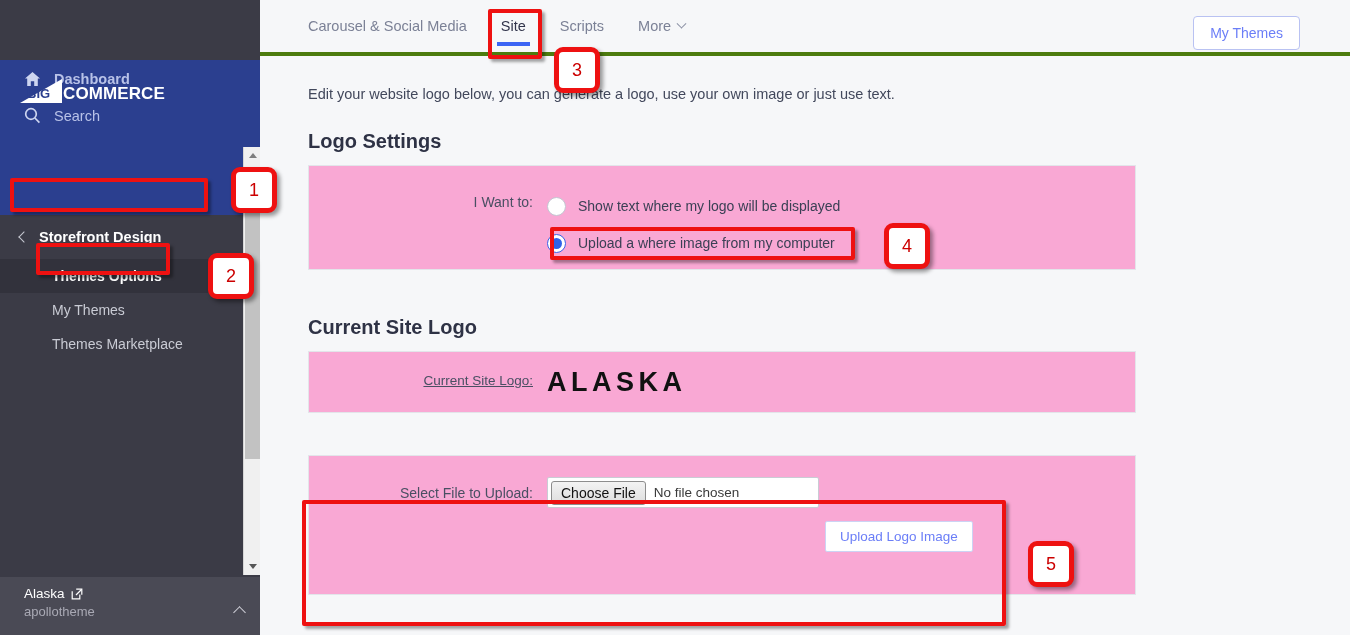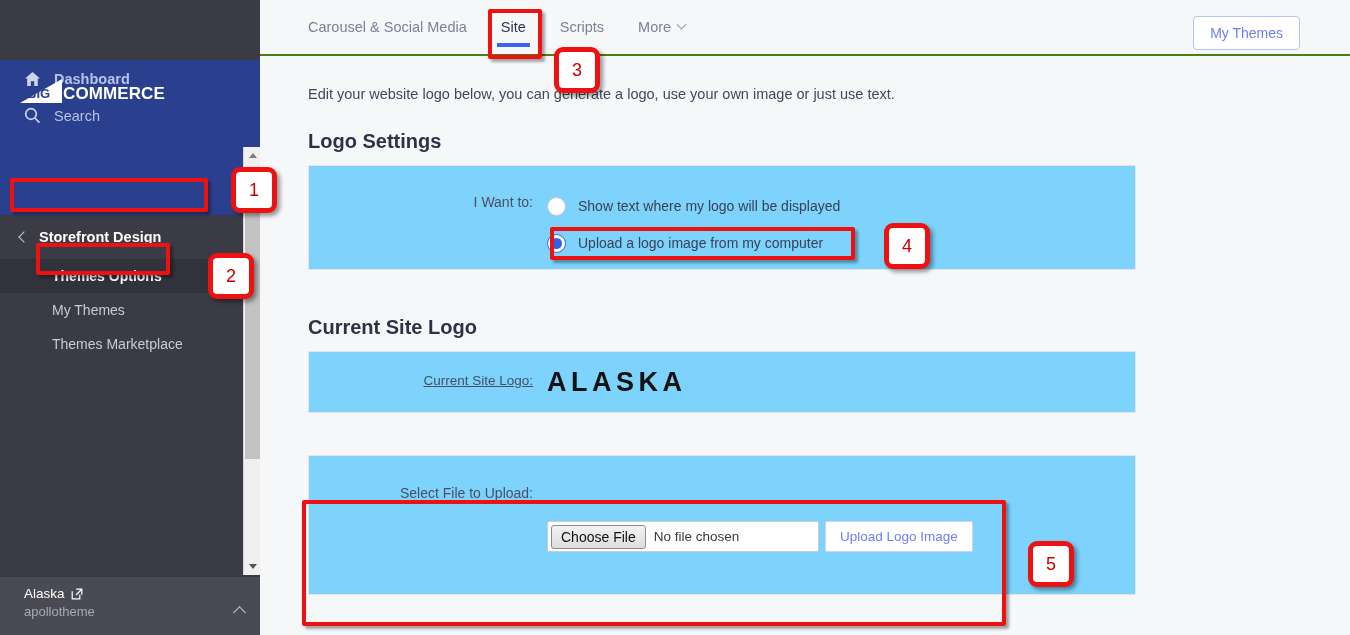--- a/index.html
+++ b/index.html
@@ -94,21 +94,21 @@
   .caret-up { width: 9px; height: 9px; border-left: 1.5px solid #cfcfd8; border-top: 1.5px solid #cfcfd8; transform: rotate(45deg); margin-top: 22px; }
 
   
   .main {
     position: absolute; left: 260px; top: 0;
     width: 1090px; height: 635px; background: #f6f7f9;
     overflow: hidden;
   }
   .tabbar {
     position: relative; height: 56px;
-    border-bottom: 2px solid #4d7c0f;
+    border-bottom: 4px solid #4d7c0f;
     display: flex; align-items: center; padding-left: 48px;
   }
   .tab {
     color: #7b8196; font-size: 14.5px; margin-right: 34px;
     position: relative; height: 56px; display: flex; align-items: center;
     cursor: pointer;
   }
   .tab.active { color: #31344b; }
   .tab.active::after {
     content: ""; position: absolute; left: -4px; right: -4px; bottom: 8px;
@@ -126,21 +126,21 @@
     font-family: "Liberation Sans", sans-serif; cursor: pointer;
   }
   .intro {
     padding: 30px 0 0 48px; font-size: 14.5px; color: #42485c;
   }
   .sect-title {
     font-size: 20px; font-weight: 700; color: #2e3245;
     margin: 28px 0 12px 48px;
   }
   .panel {
-    margin-left: 48px; width: 828px; background: #7dd3fc;
+    margin-left: 48px; width: 828px; background: #f9a8d4;
     border: 1px solid #e3e5ea;
   }
   .panel-row {
     display: flex; align-items: flex-start; padding: 22px 0 22px 0;
   }
   .field-label {
     width: 238px; text-align: right; padding-right: 14px;
     font-size: 14px; color: #4a4f63; padding-top: 2px;
   }
   .radio-line {
@@ -160,21 +160,21 @@
   }
   .logo-label { font-size: 13.5px; color: #4a4f63; padding-top: 8px; }
   .logo-text {
     font-size: 27px; font-weight: 700; color: #111111;
     letter-spacing: 4.5px; line-height: 30px;
   }
   .panel-head {
     font-size: 20px; font-weight: 700; color: #2e3245;
     padding: 14px 0 14px 14px; border-bottom: 1px solid #e9ebef;
   }
-  .file-ctl { display: flex; align-items: flex-end; }
+  .file-ctl { display: flex; align-items: flex-start; }
   .file-box {
     display: flex; align-items: center;
     width: 272px; height: 31px; background: #ffffff;
     border: 1px solid #c9ccd4; border-radius: 2px;
   }
   .choose-btn {
     margin: 2px 0 2px 3px; padding: 3px 9px; font-size: 14px; color: #111;
     background: linear-gradient(#f3f3f3,#dddddd);
     border: 1px solid #8d8d8d; border-radius: 3px; font-family: "Liberation Sans", sans-serif;
   }
@@ -300,21 +300,21 @@
     <div class="panel" style="height:105px;">
       <div class="panel-row" style="padding-top:26px;">
         <div class="field-label">I Want to:</div>
         <div>
           <label class="radio-line">
             <span class="radio"></span>
             <span>Show text where my logo will be displayed</span>
           </label>
           <label class="radio-line" style="margin-top:9px;">
             <span class="radio checked"></span>
-            <span>Upload a logo image from my computer</span>
+            <span>Upload a where image from my computer</span>
           </label>
         </div>
       </div>
     </div>
 
     <div class="sect-title" style="margin-top:46px;">Current Site Logo</div>
     <div class="panel" style="height:62px;">
       <div class="panel-row" style="padding-top:15px;">
         <div class="field-label logo-label" style="padding-top:6px;text-decoration:underline;">Current Site Logo:</div>
         <div class="logo-text">ALASKA</div>

